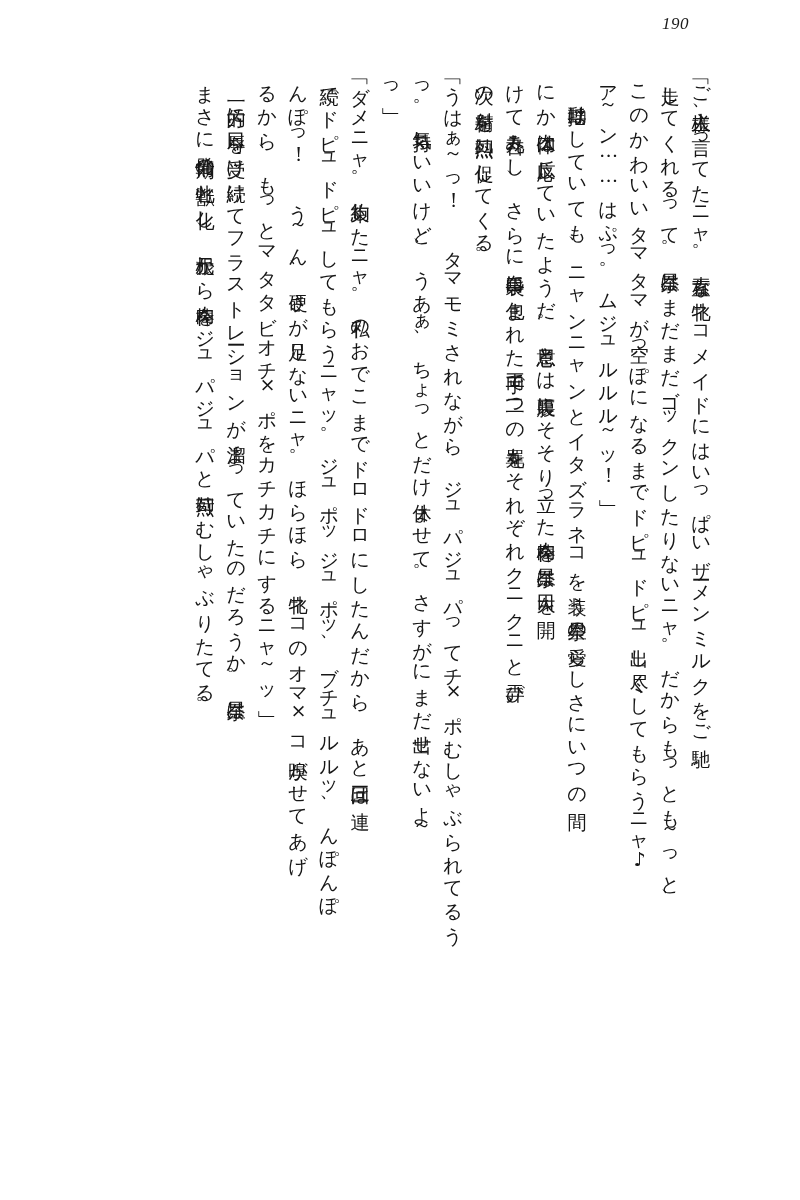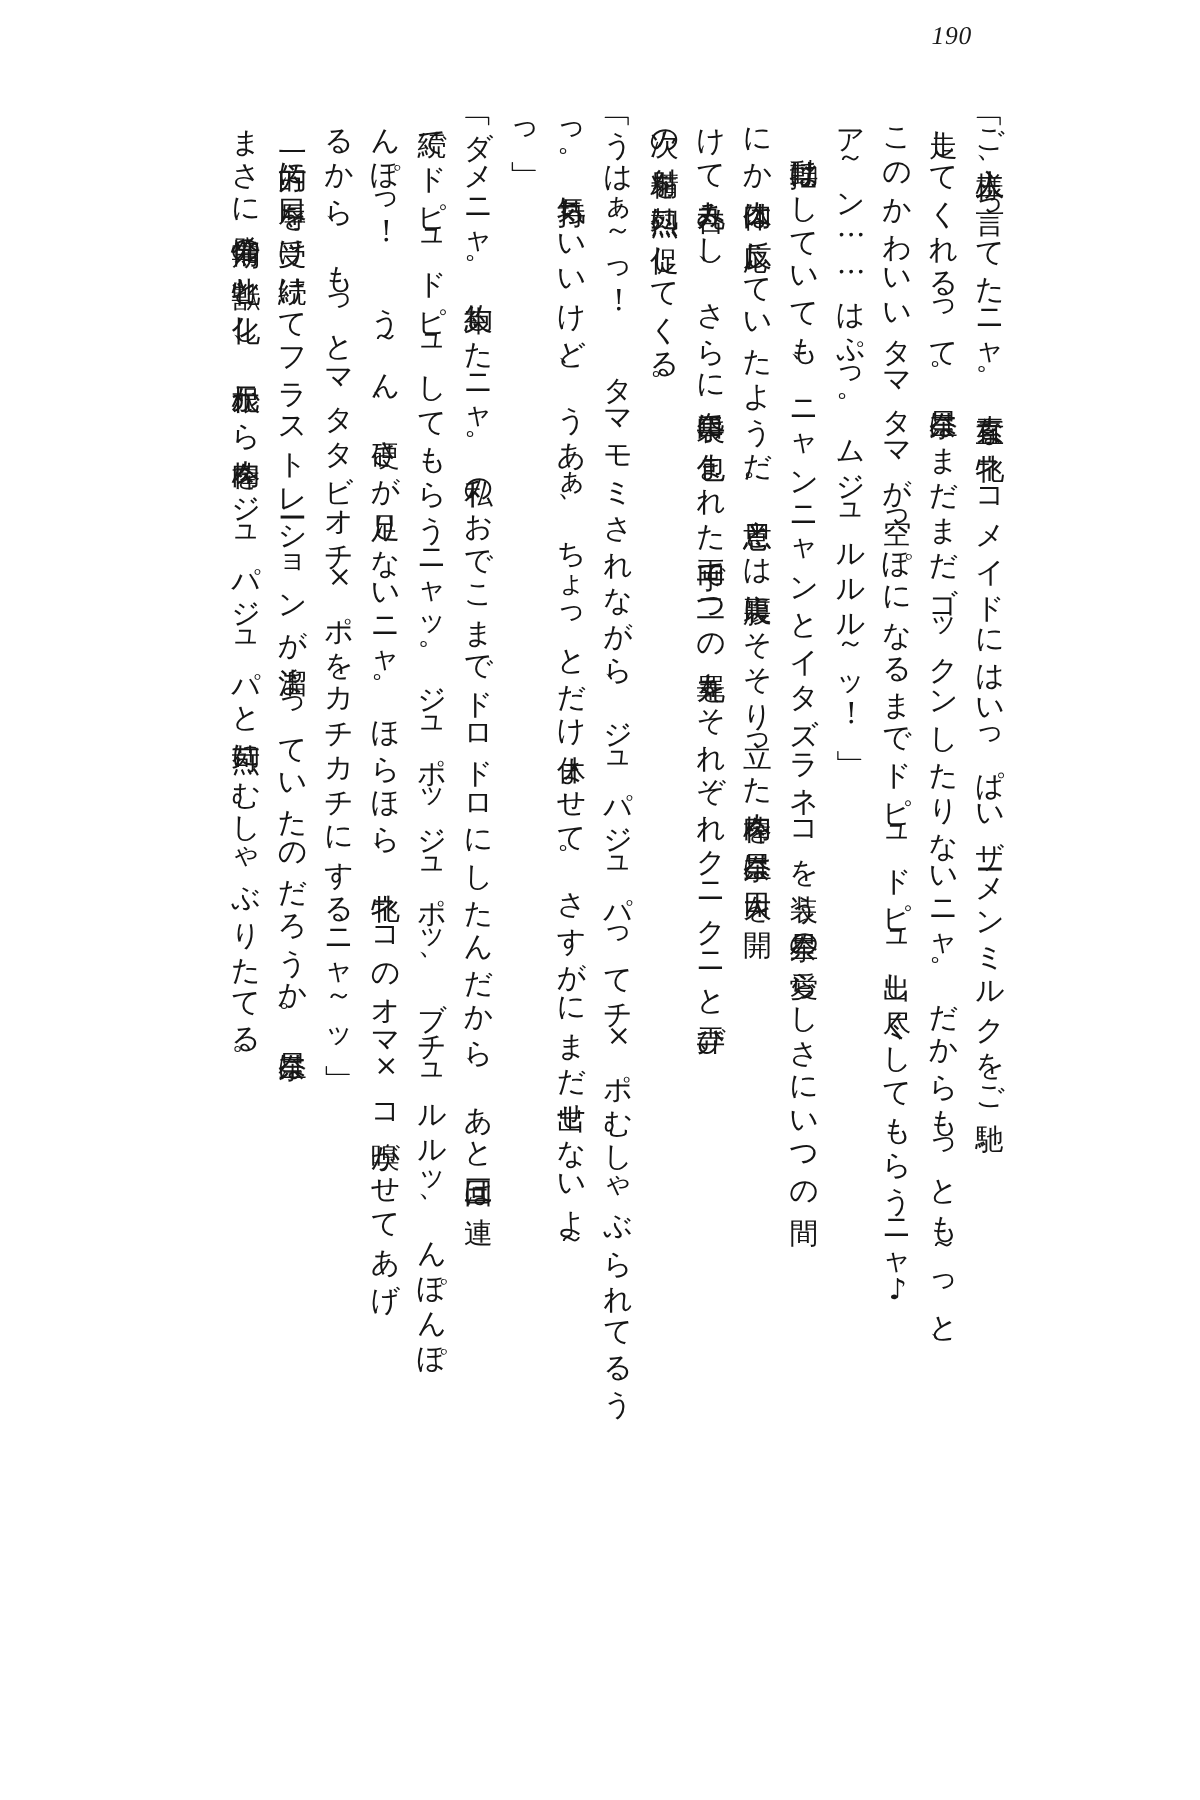--- a/index.html
+++ b/index.html
@@ -8,20 +8,21 @@
     background: #ffffff;
   }
   .page {
     position: relative;
     width: 736px;
     height: 1200px;
     background: #ffffff;
     overflow: hidden;
     font-family: "Liberation Serif", "DejaVu Serif", serif;
     color: #1a1a1a;
+    padding-left: 41px;
   }
   .page-number {
     position: absolute;
     top: 14px;
     right: 88px;
     font-size: 17px;
     font-style: italic;
     font-family: "Liberation Serif", "DejaVu Serif", serif;
     color: #1a1a1a;
     letter-spacing: 0.5px;

